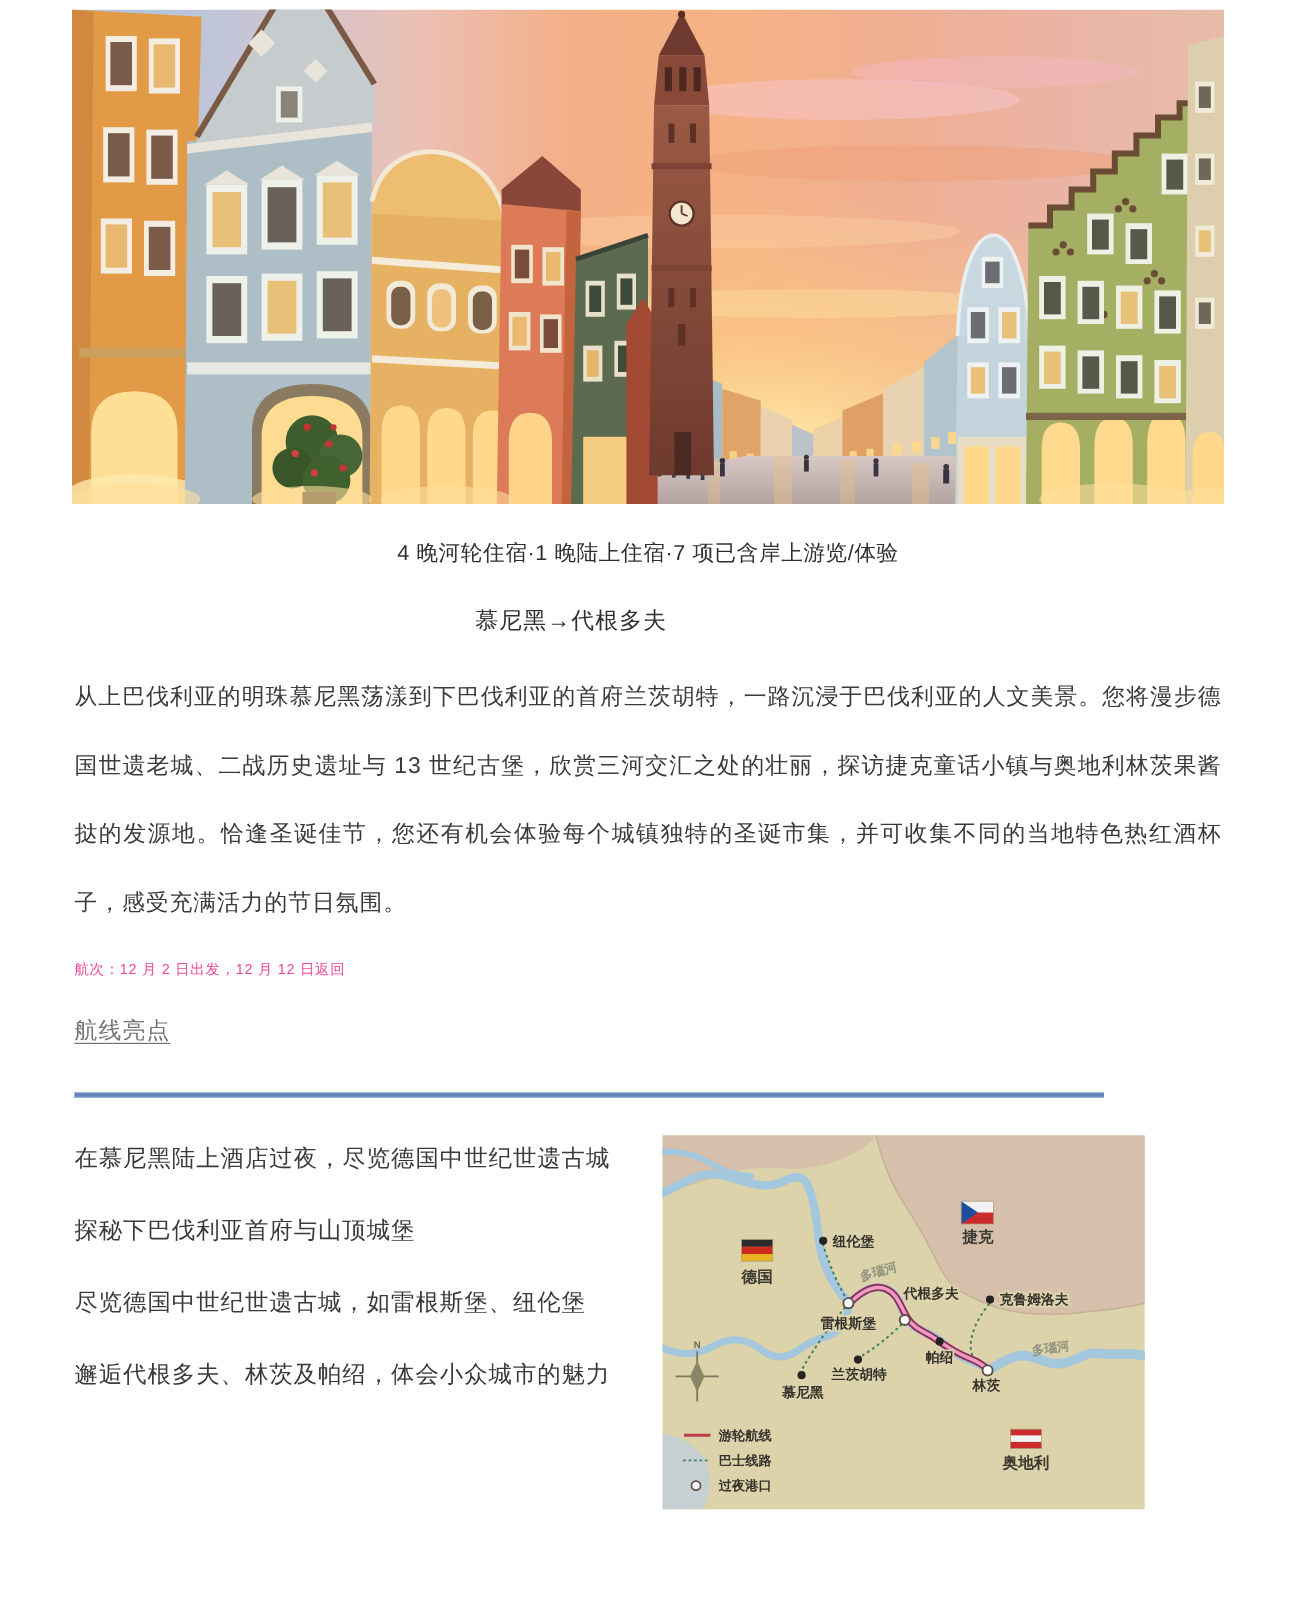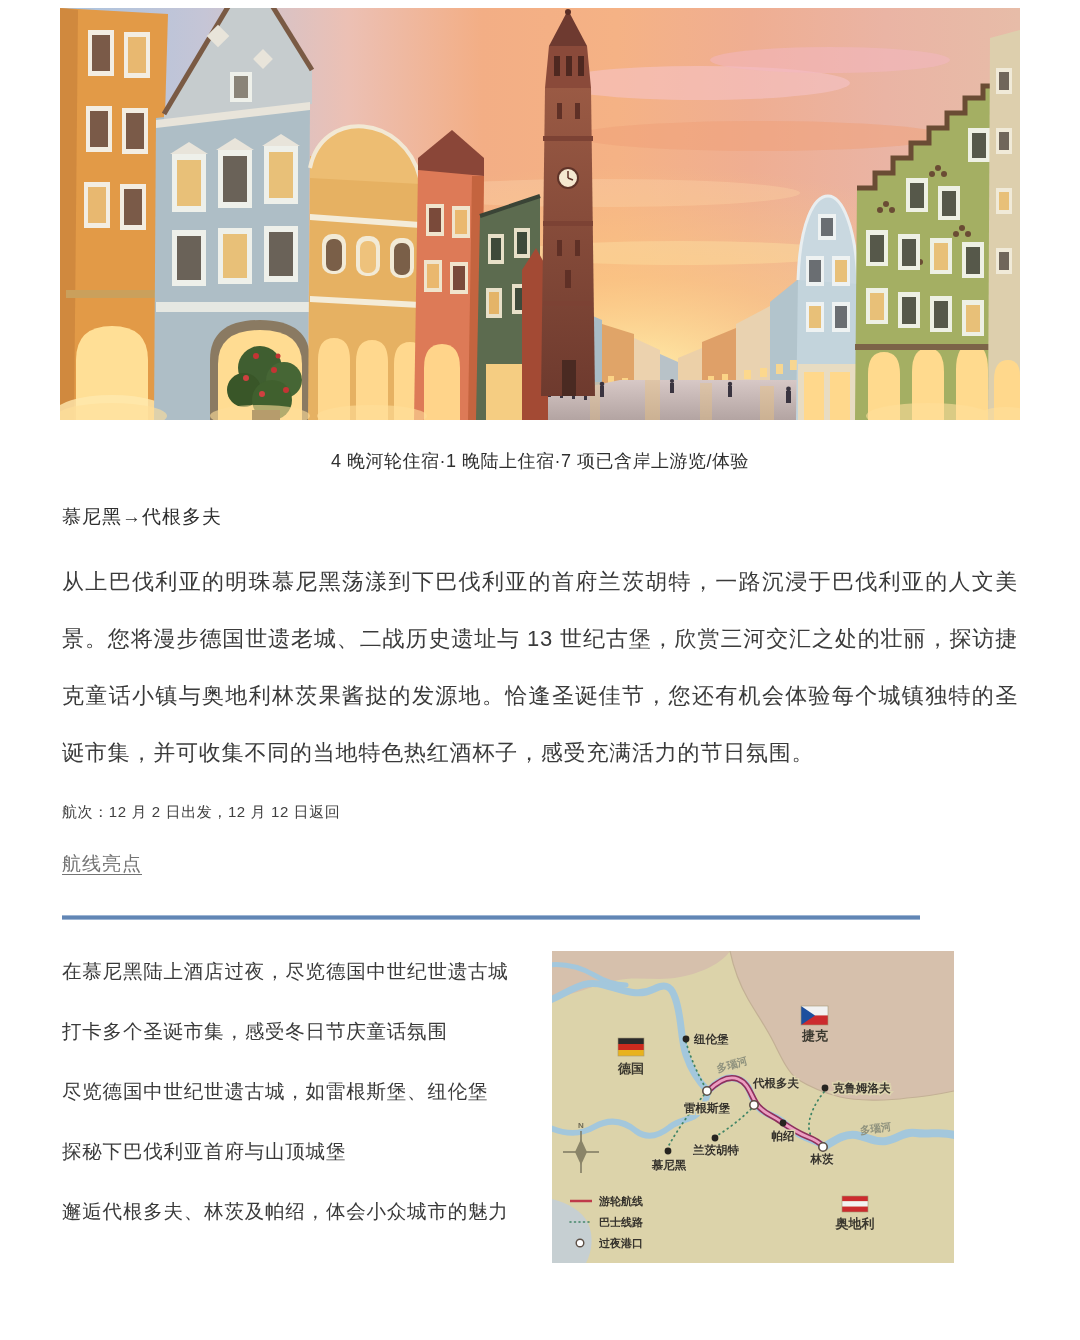--- a/index.html
+++ b/index.html
@@ -11,29 +11,29 @@
   .hero{display:block;width:960px;height:412px;margin:8px auto 0 auto;}
   .content{padding:0 62px;}
   .title{
     margin:13px 0 0 0;font-size:29px;font-weight:600;letter-spacing:1px;
     text-align:center;color:#2d2d2d;line-height:1.2;
   }
   .subtitle{
     margin-top:29px;font-size:18px;color:#2f2f2f;text-align:center;letter-spacing:0.5px;
   }
   .route-line{
-    margin-top:31px;font-size:19px;color:#2f2f2f;text-align:left;
+    margin-top:31px;font-size:19px;color:#2f2f2f;text-align:center;
     padding-right:128px;letter-spacing:1px;
   }
   .intro-paragraph{
-    margin-top:23px;font-size:22px;line-height:57px;color:#3a3a3a;
+    margin-top:23px;font-size:19px;line-height:57px;color:#3a3a3a;
     text-align:justify;letter-spacing:0.8px;
   }
   .departure{
-    margin-top:4px;font-size:15px;color:#404040;letter-spacing:0.6px;
+    margin-top:4px;font-size:12px;color:#ec4899;letter-spacing:0.6px;
   }
   .highlights-link{
     display:inline-block;margin-top:29px;font-size:19px;color:#737373;
     text-decoration:underline;text-underline-offset:4px;cursor:pointer;letter-spacing:1px;
   }
   .divider{
     width:858px;height:3px;margin-top:38px;
     background:#6286b5;border-top:1px solid #9db5d4;border-bottom:1px solid #9db5d4;
   }
   .columns{display:flex;align-items:flex-start;margin-top:31px;}
@@ -384,23 +384,22 @@
 
   <div class="departure">航次：12 月 2 日出发，12 月 12 日返回</div>
 
   <a class="highlights-link">航线亮点</a>
 
   <div class="divider"></div>
 
   <div class="columns">
     <div class="highlight-list">
       <div class="highlight-item">在慕尼黑陆上酒店过夜，尽览德国中世纪世遗古城</div>
-      <div class="highlight-item">打卡多个圣诞市集，感受冬日节庆童话氛围</div>
+      <div class="highlight-item">探秘下巴伐利亚首府与山顶城堡</div>
       <div class="highlight-item">尽览德国中世纪世遗古城，如雷根斯堡、纽伦堡</div>
-      <div class="highlight-item">探秘下巴伐利亚首府与山顶城堡</div>
       <div class="highlight-item">邂逅代根多夫、林茨及帕绍，体会小众城市的魅力</div>
     </div>
 
     <svg class="route-map" viewBox="0 0 402 312" font-family="Liberation Sans, DejaVu Sans, sans-serif">
       <rect x="0" y="0" width="402" height="312" fill="#dcd3aa"></rect>
 
       <g>
         <path d="M178,0 L402,0 L402,140 C388,143 370,146 355,147 C335,150 305,150 288,146 C272,142 258,136 245,128 C236,121 230,108 222,92 C214,76 204,62 196,48 C188,34 181,14 178,0 Z" fill="#d6c0ac"></path>
         <path d="M0,0 L178,0 C170,12 150,22 128,26 C104,31 86,24 62,30 C40,35 20,44 0,48 Z" fill="#d6c0ac"></path>
         <path d="M178,0 C181,14 188,34 196,48 C204,62 214,76 222,92 C230,108 236,121 245,128 C258,136 272,142 288,146 C305,150 335,150 355,147 C370,146 388,143 402,140" fill="none" stroke="#c3b095" stroke-width="1.2"></path>

